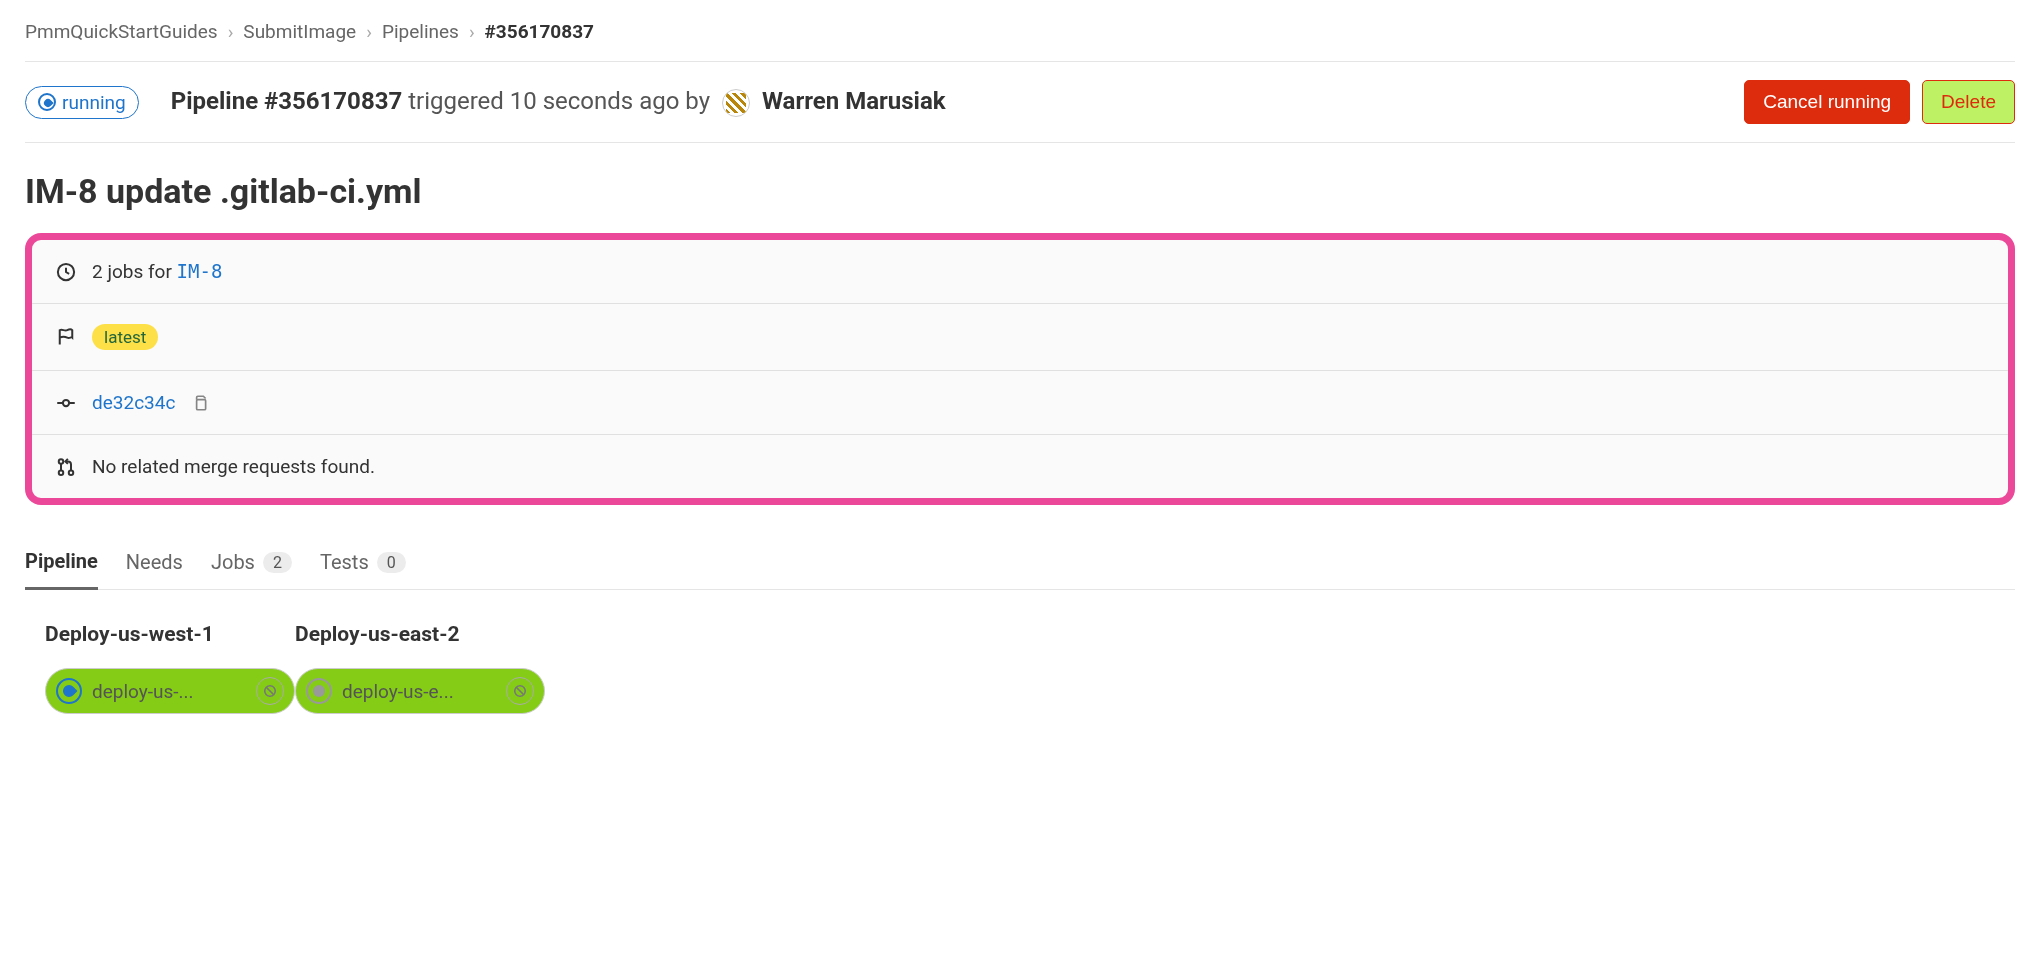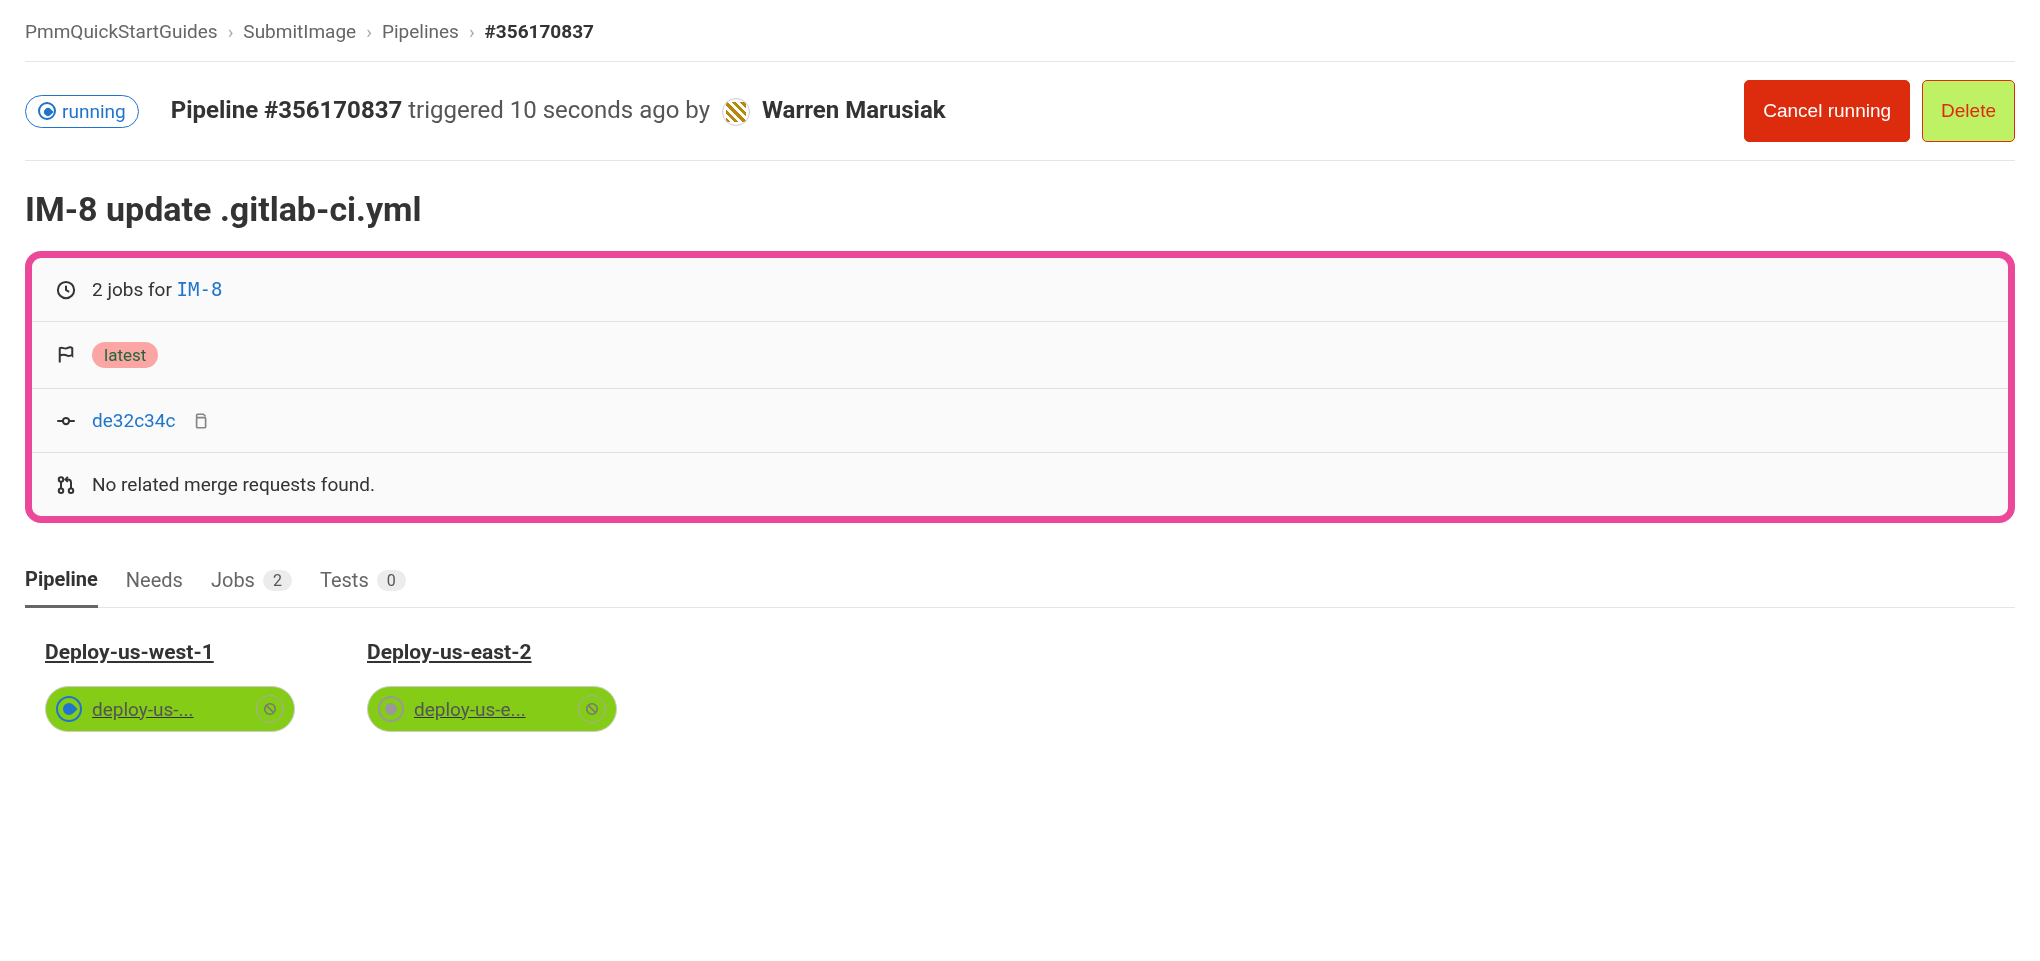--- a/index.html
+++ b/index.html
@@ -101,21 +101,21 @@
       inset: 3px;
       background: repeating-linear-gradient(45deg, #b8860b 0 3px, #fff 3px 6px);
       border-radius: 2px;
     }
     .header-right {
       display: flex;
       gap: 12px;
     }
     .btn {
       font-size: 19px;
-      padding: 19px 18px;
+      padding: 10px 18px;
       border-radius: 5px;
       cursor: pointer;
       border: 1px solid;
     }
     .btn-danger-solid {
       background: #dd2b0e;
       color: #fff;
       border-color: #dd2b0e;
     }
     .btn-danger-outline {
@@ -151,21 +151,21 @@
       flex-shrink: 0;
     }
     .link-blue {
       color: #1f75cb;
     }
     .link-mono {
       font-family: Menlo, Monaco, monospace;
       color: #1f75cb;
     }
     .tag-pill {
-      background: #fca5a5;
+      background: #fde047;
       color: #24663b;
       padding: 3px 12px;
       border-radius: 14px;
       font-size: 17px;
     }
     .copy-icon {
       width: 18px;
       height: 18px;
       opacity: 0.7;
       cursor: pointer;
@@ -194,23 +194,21 @@
     .tab-count {
       background: #ececec;
       color: #555;
       border-radius: 12px;
       padding: 1px 10px;
       font-size: 16px;
       font-weight: 400;
     }
     .stages {
       display: flex;
-      gap: 72px;
       padding: 32px 20px;
-      text-decoration: underline;
     }
     .stage {
       display: flex;
       flex-direction: column;
       gap: 22px;
     }
     .stage-title {
       font-size: 21px;
       font-weight: 700;
       color: #333;

